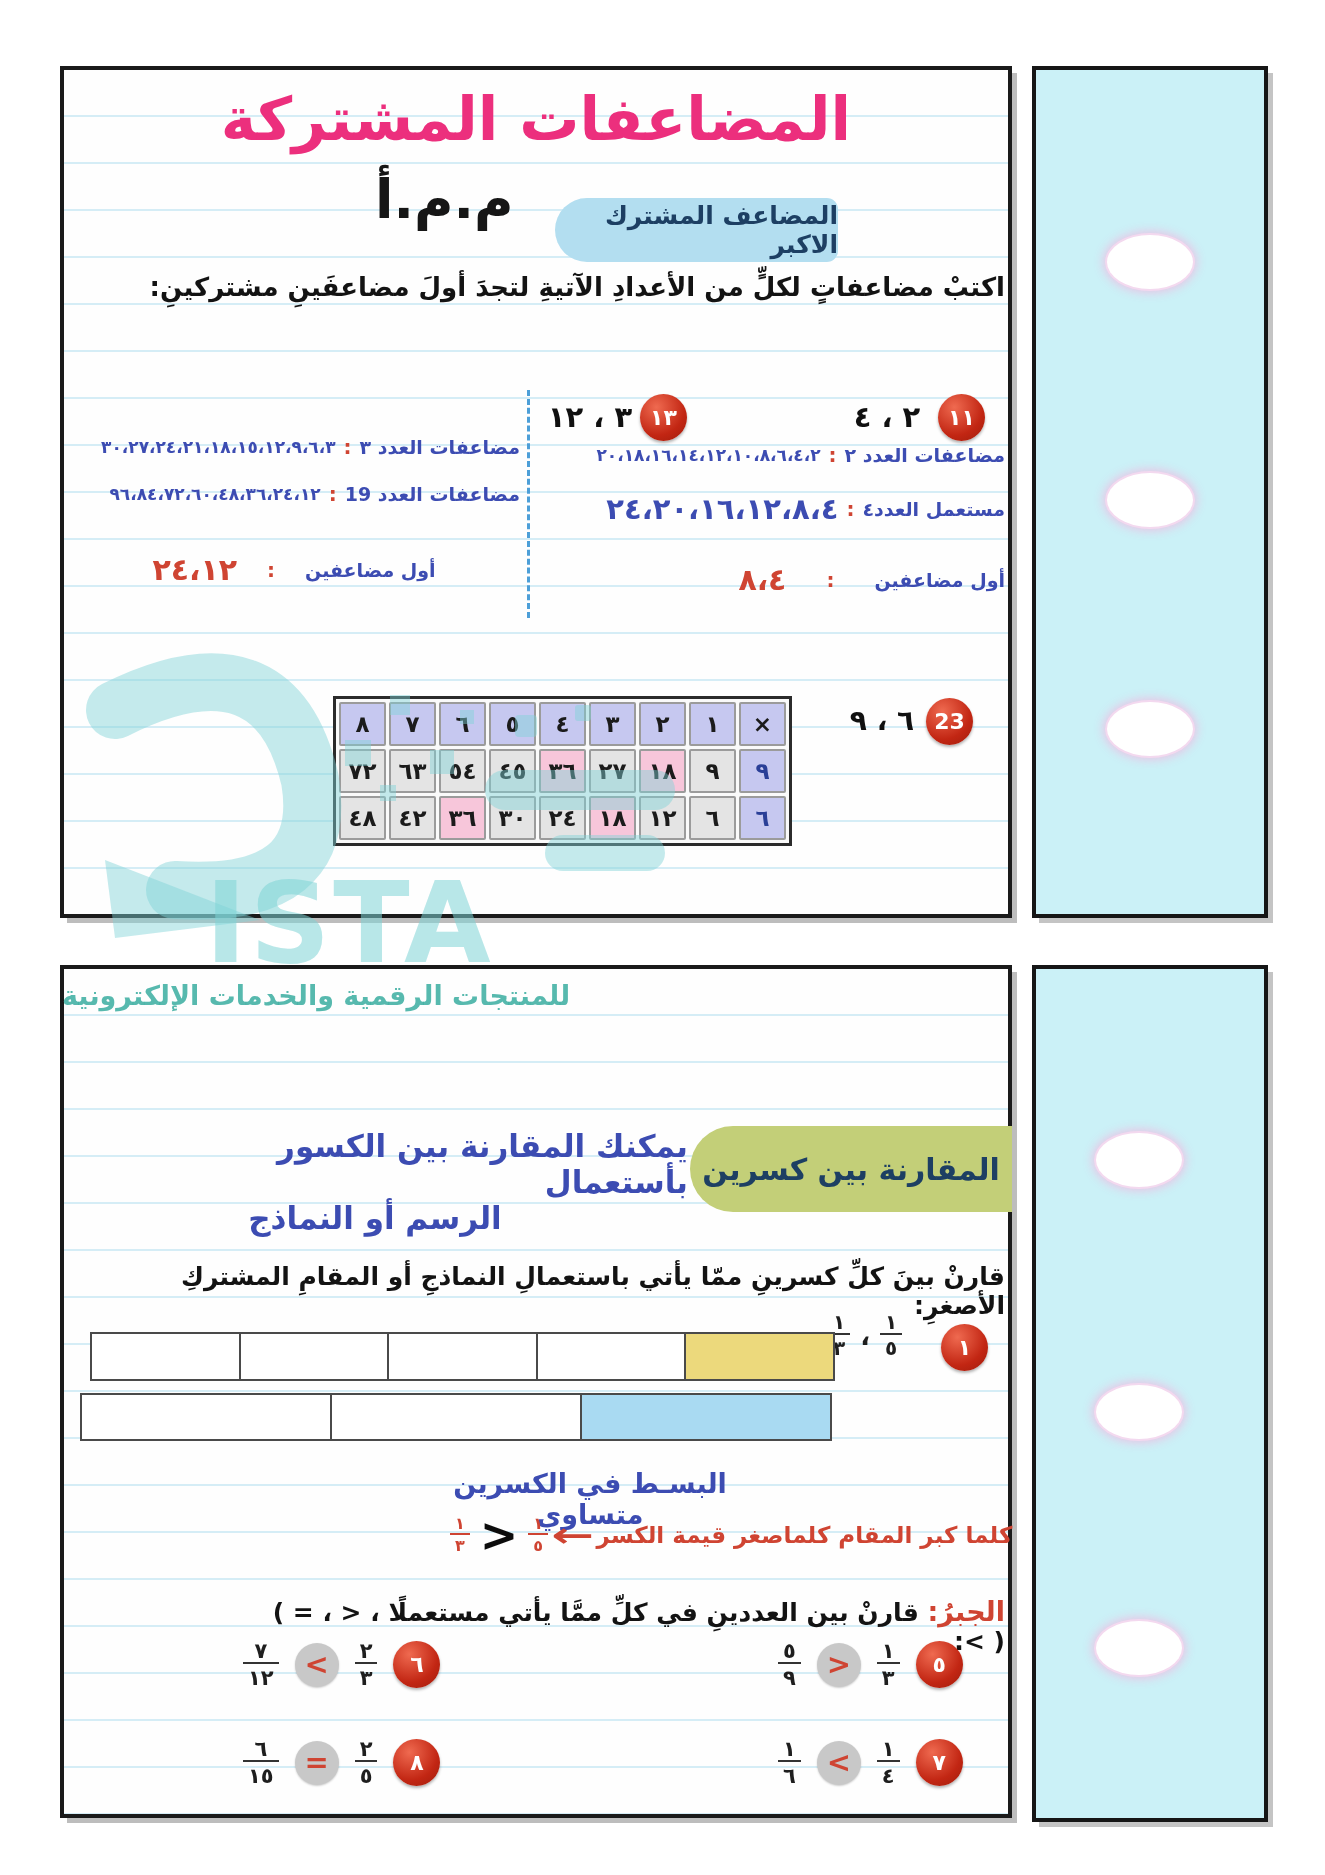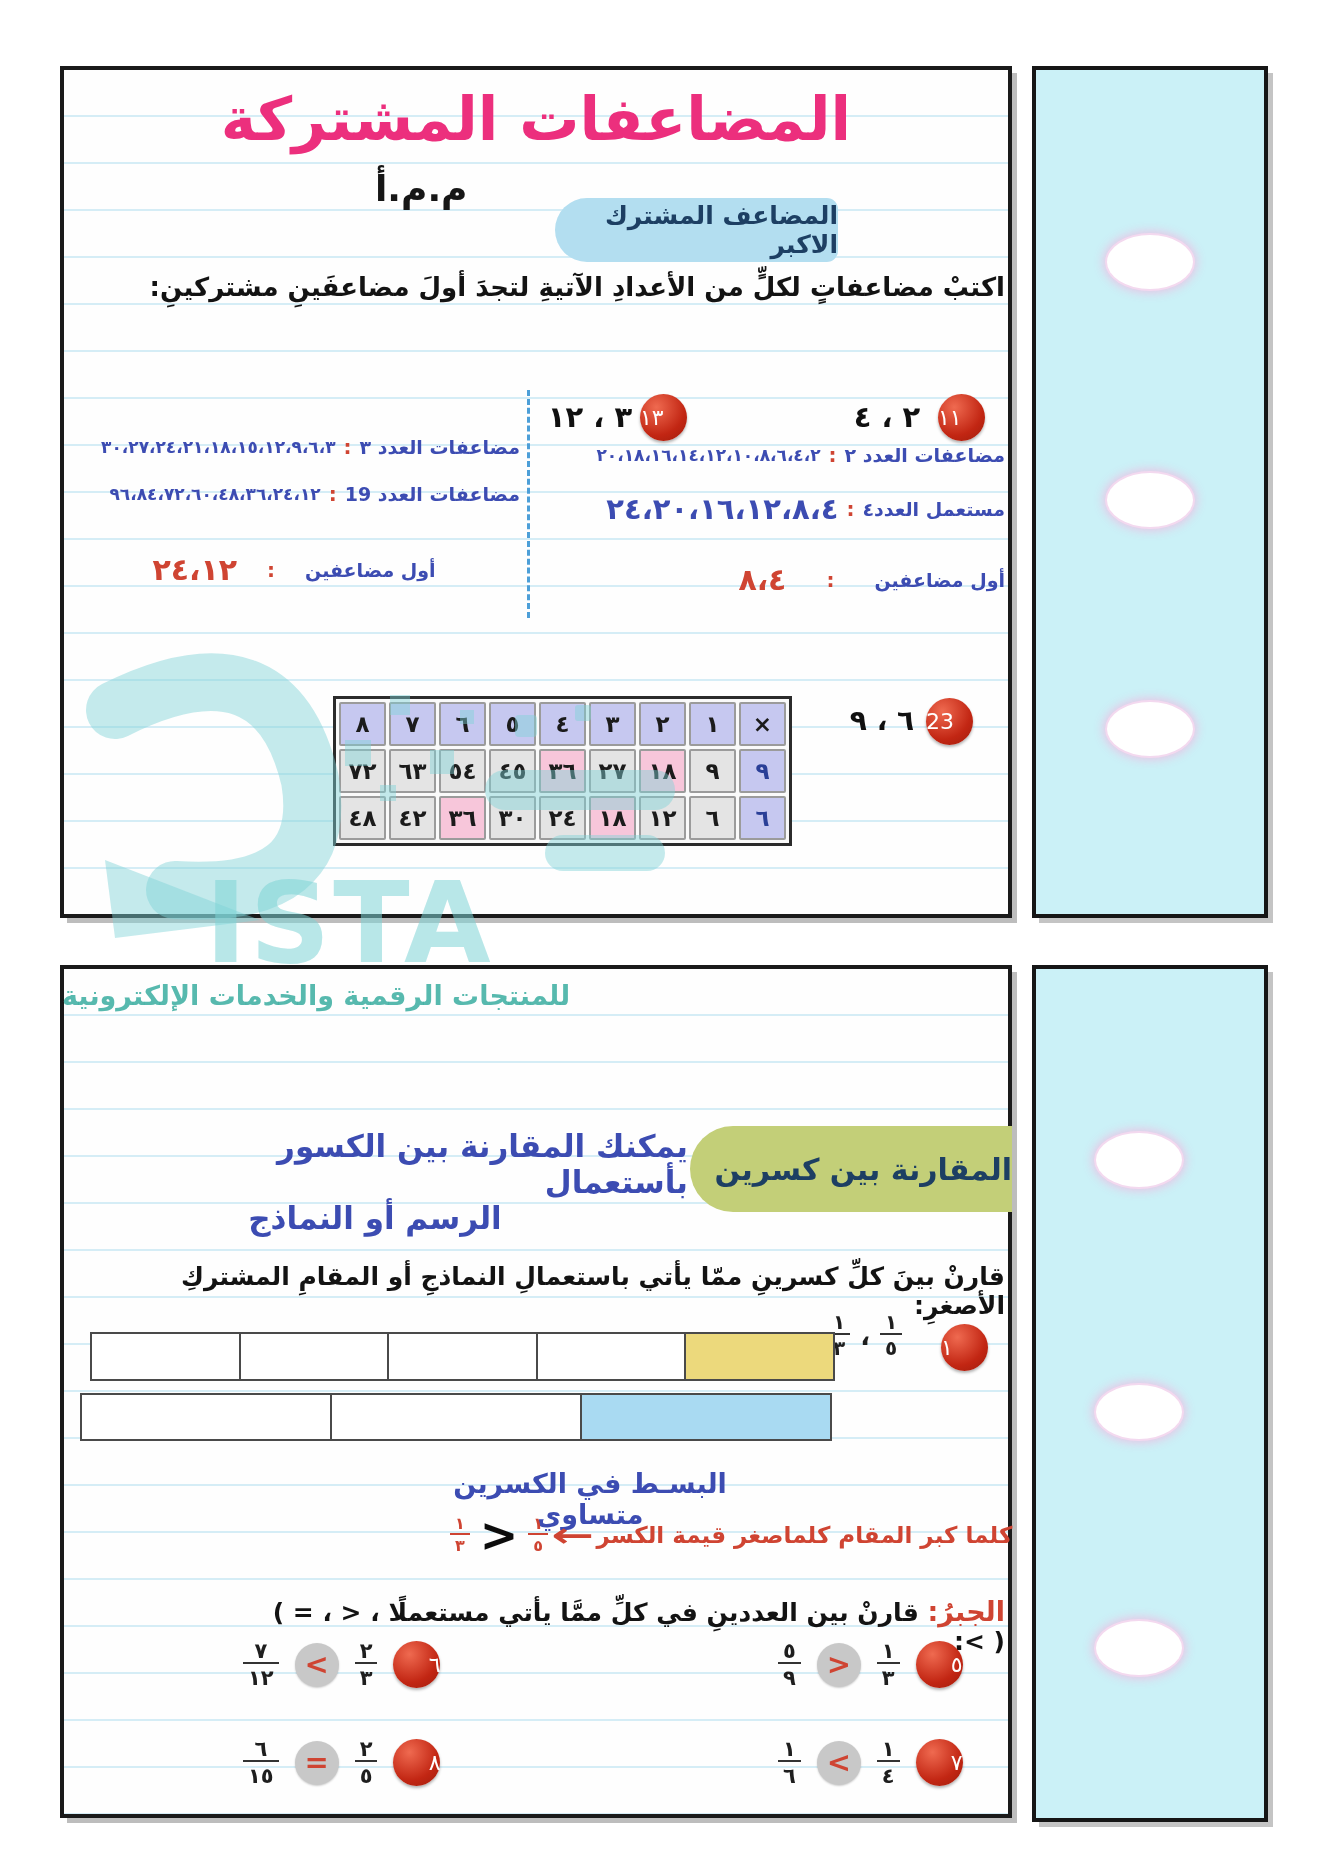--- a/index.html
+++ b/index.html
@@ -32,33 +32,33 @@
   .abs{position:absolute}
   .t1{left:60px;top:84px;width:952px;text-align:center;font-size:60px;font-weight:800;
       color:var(--page1_title);direction:rtl}
   .t2{left:60px;top:1000px;width:952px;text-align:center;font-size:54px;font-weight:800;
       color:var(--page2_title);direction:rtl}
 
   .label1{left:555px;top:198px;width:283px;height:64px;background:var(--label1_bg);
       border-radius:34px 12px 12px 34px;display:flex;align-items:center;justify-content:center;
       color:var(--label_text);font-size:25px;font-weight:700;direction:rtl}
   .label2{left:690px;top:1126px;width:322px;height:86px;background:var(--label2_bg);
-      border-radius:46px 0 0 46px;display:flex;align-items:center;justify-content:flex-start;
+      border-radius:46px 0 0 46px;display:flex;align-items:center;justify-content:center;
       color:var(--label_text);font-size:30px;font-weight:700;direction:rtl}
 
-  .hand-note{left:375px;top:168px;font-size:36px;font-weight:700;color:#161616;direction:rtl}
+  .hand-note{left:375px;top:168px;font-size:54px;font-weight:700;color:#161616;direction:rtl}
   .inst{direction:rtl;text-align:right;font-weight:700;color:var(--ink_black)}
   .inst1{left:100px;top:272px;width:905px;font-size:26px}
   .inst2{left:100px;top:630px;width:905px;font-size:26px}
   .inst3{left:100px;top:1262px;width:905px;font-size:25px}
   .red-dot{color:var(--ink_red);font-size:30px}
 
   .badge{position:absolute;width:47px;height:47px;border-radius:50%;
       background:radial-gradient(circle at 35% 28%,#ef6a50,#c22613 62%,#9e1c0c);
-      color:#fff;font-size:22px;font-weight:400;display:flex;align-items:center;justify-content:flex-start;
+      color:#fff;font-size:22px;font-weight:700;display:flex;align-items:center;justify-content:center;
       box-shadow:0 2px 3px rgba(0,0,0,.3)}
   .pair{position:absolute;direction:rtl;unicode-bidi:isolate;font-size:29px;font-weight:700;
       color:#101010;text-align:center}
 
   .qrow{position:absolute;display:flex;direction:rtl;align-items:center;gap:8px}
   .qlabel{color:var(--ink_blue);font-weight:700;font-size:19px;white-space:nowrap}
   .qcolon{color:var(--ink_red);font-weight:700;font-size:20px}
   .nums{direction:ltr;unicode-bidi:isolate;color:var(--ink_blue);font-weight:700;white-space:nowrap}
   .nums.small{font-size:17px}
   .nums.big{font-size:29px}

